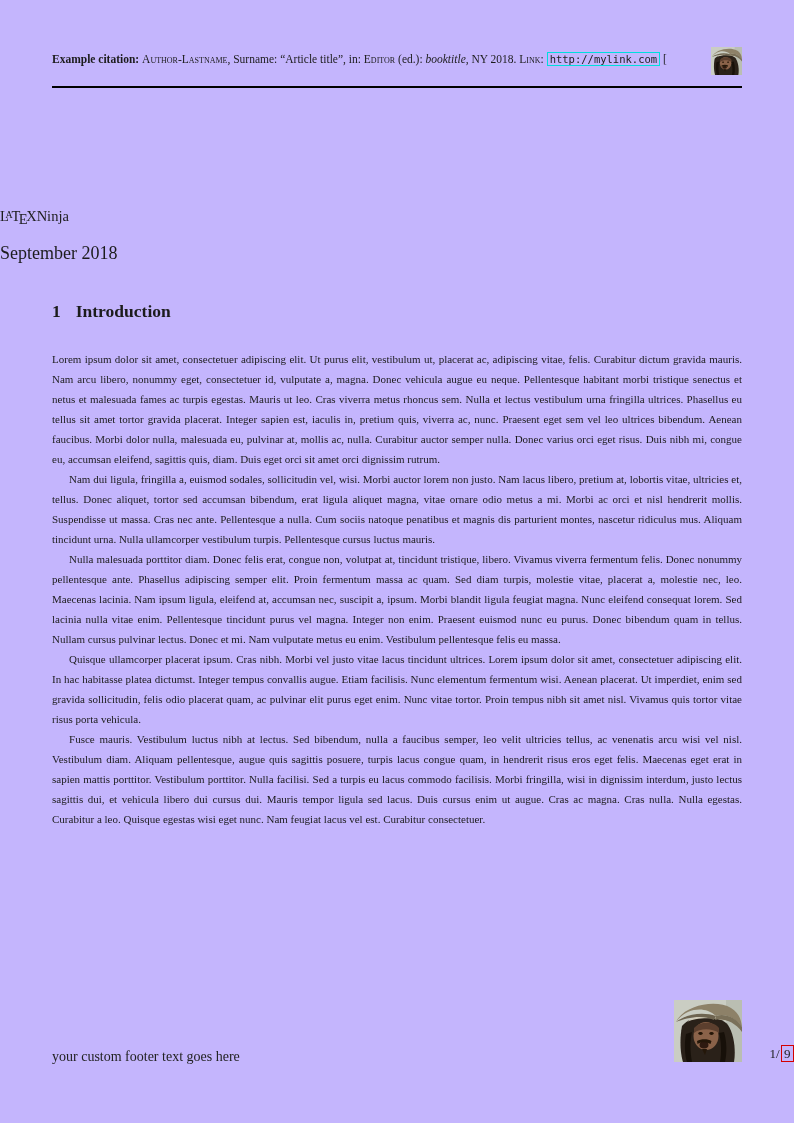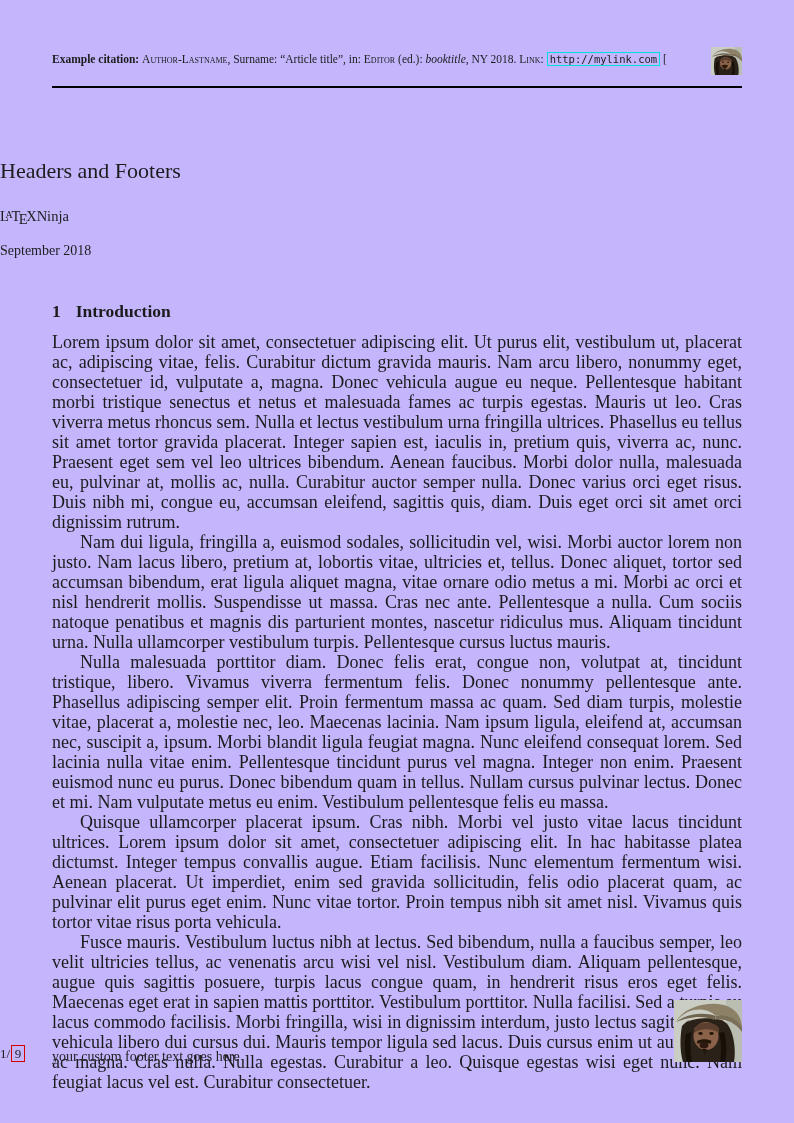--- a/index.html
+++ b/index.html
@@ -21,40 +21,40 @@
   .seg-url {
     font-family:"DejaVu Sans Mono", monospace; font-size:10.5px;
     border:1.5px solid #00dede; padding:0 2px; white-space:nowrap;
     color:#1c1c1c; text-decoration:none;
   }
   .citation-line2 { display:block; }
   .header-photo { position:absolute; top:47px; right:52px; width:31px; height:28px; }
   .header-rule { position:absolute; top:86px; left:52px; right:52px; height:2px; background:#000; }
   .doc-title { position:absolute; top:158px; left:0; right:0; font-size:22px; font-weight:normal; }
   .doc-author { position:absolute; top:208px; left:0; right:0; font-size:14.5px; }
-  .doc-date   { position:absolute; top:243px; left:0; right:0; font-size:14px; }
+  .doc-date   { position:absolute; top:243px; left:0; right:0; font-size:18px; }
   
   .lx-A { font-size:68%; vertical-align:0.26em; margin-left:-0.34em; margin-right:-0.12em; }
   .lx-T { margin-right:-0.11em; }
   .lx-E { vertical-align:-0.24em; margin-right:-0.10em; }
 
   
   .section-heading { position:absolute; top:301px; left:52px; font-size:17.5px; font-weight:bold; }
   .section-number { display:inline-block; }
   .section-title { display:inline-block; margin-left:15px; }
   .body-text {
-    position:absolute; top:332px; left:52px; width:690px;
-    font-size:18px; line-height:20px; text-align:justify;
+    position:absolute; top:349px; left:52px; width:690px;
+    font-size:11px; line-height:20px; text-align:justify;
   }
   .body-text p { margin:0; text-indent:1.55em; }
   .body-text p.first { text-indent:0; }
 
   
   .footer-left { position:absolute; top:1049px; left:52px; font-size:14px; color:#222; }
-  .footer-page { position:absolute; top:1046px; left:0; right:0; text-align:left; font-size:13px; }
+  .footer-page { position:absolute; top:1046px; left:0; right:0; text-align:right; font-size:13px; }
   .page-total-box {
     border:1.5px solid #d40000; padding:0 2.5px; margin-left:1px;
     color:#1c1c1c; text-decoration:none;
   }
   .footer-photo { position:absolute; top:1000px; right:52px; width:68px; height:62px; }
   .header-photo svg, .footer-photo svg { display:block; width:100%; height:100%; }
 </style>
 </head>
 <body>
 
@@ -82,21 +82,20 @@
         <path d="M14 22 C20 12 46 12 53 22 C46 17 20 17 14 22 Z" fill="#d2ccba"></path>
         <path d="M2 22 C10 5 42 -1 57 8 C65 13 67 19 68 27 C60 16 49 13 42 16 C29 4 10 10 2 22 Z" fill="#8d8168"></path>
         <path d="M2 22 C14 13 30 12 42 16 L40 20 C28 14 12 18 2 22 Z" fill="#6e6450"></path>
         <path d="M42 16 C50 13 62 17 68 27 L68 32 C61 22 50 18 41 20 Z" fill="#7a7059"></path>
       </g>
     </svg>
   </div>
 
   <div class="header-rule"></div>
 
-  <div class="doc-title">Headers and Footers</div>
   <div class="doc-author">
     <span>L</span><span class="lx-A">A</span><span class="lx-T">T</span><span class="lx-E">E</span><span>X</span><span>Ninja</span>
   </div>
   <div class="doc-date">September 2018</div>
 
   <div class="section-heading">
     <span class="section-number">1</span><span class="section-title">Introduction</span>
   </div>
 
   <div class="body-text">

